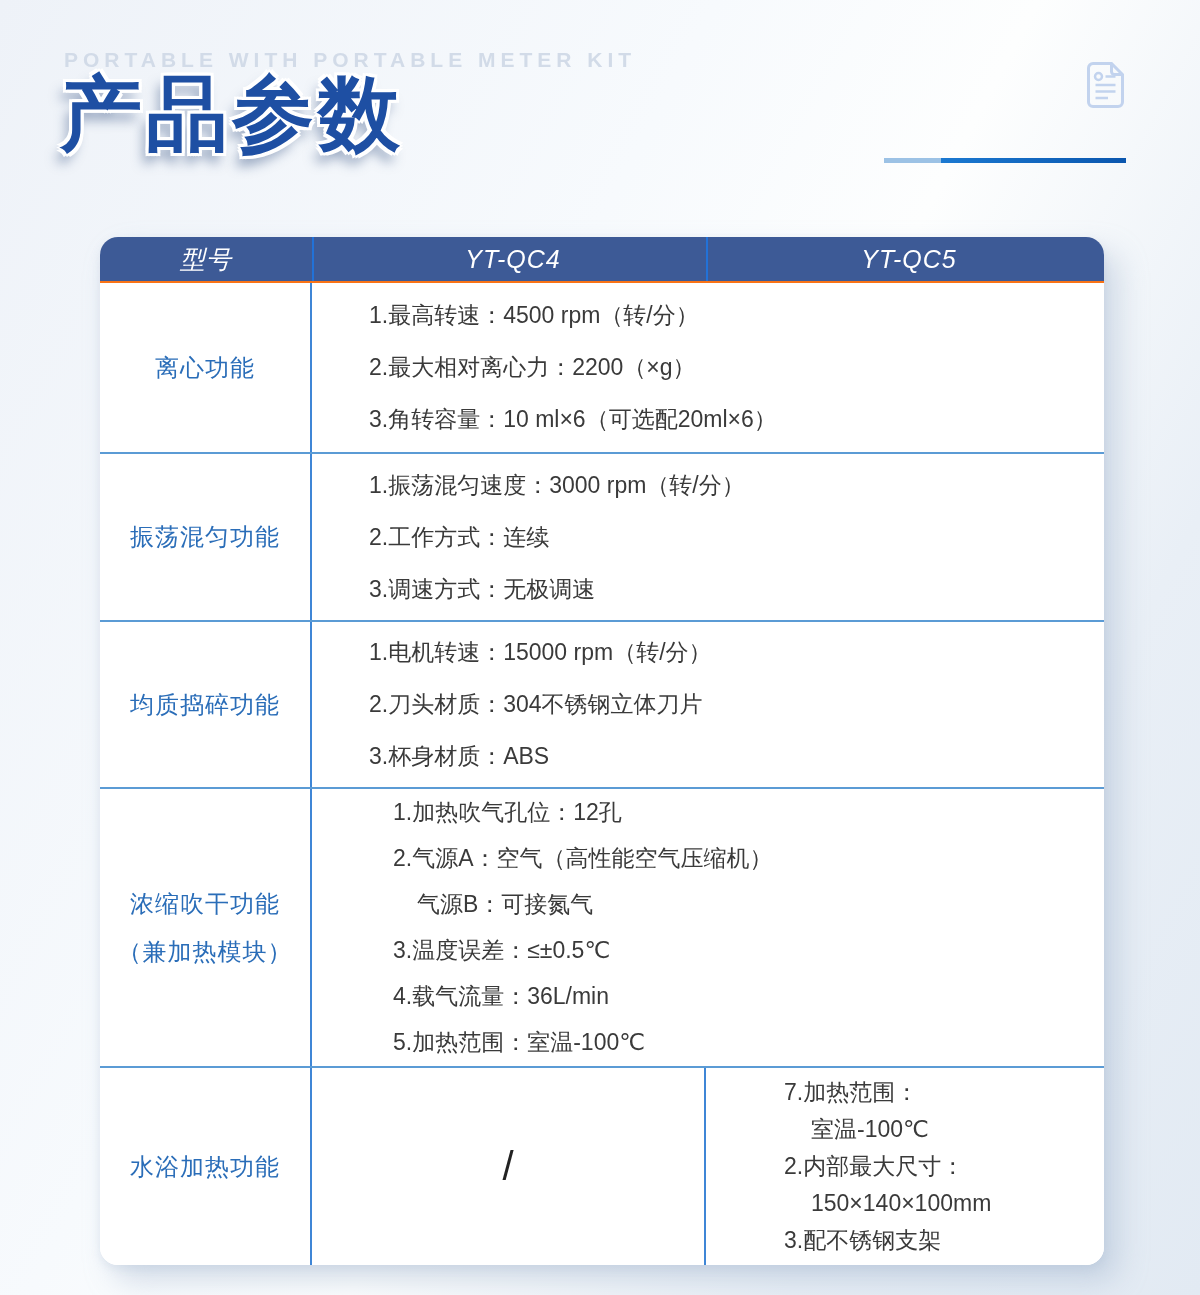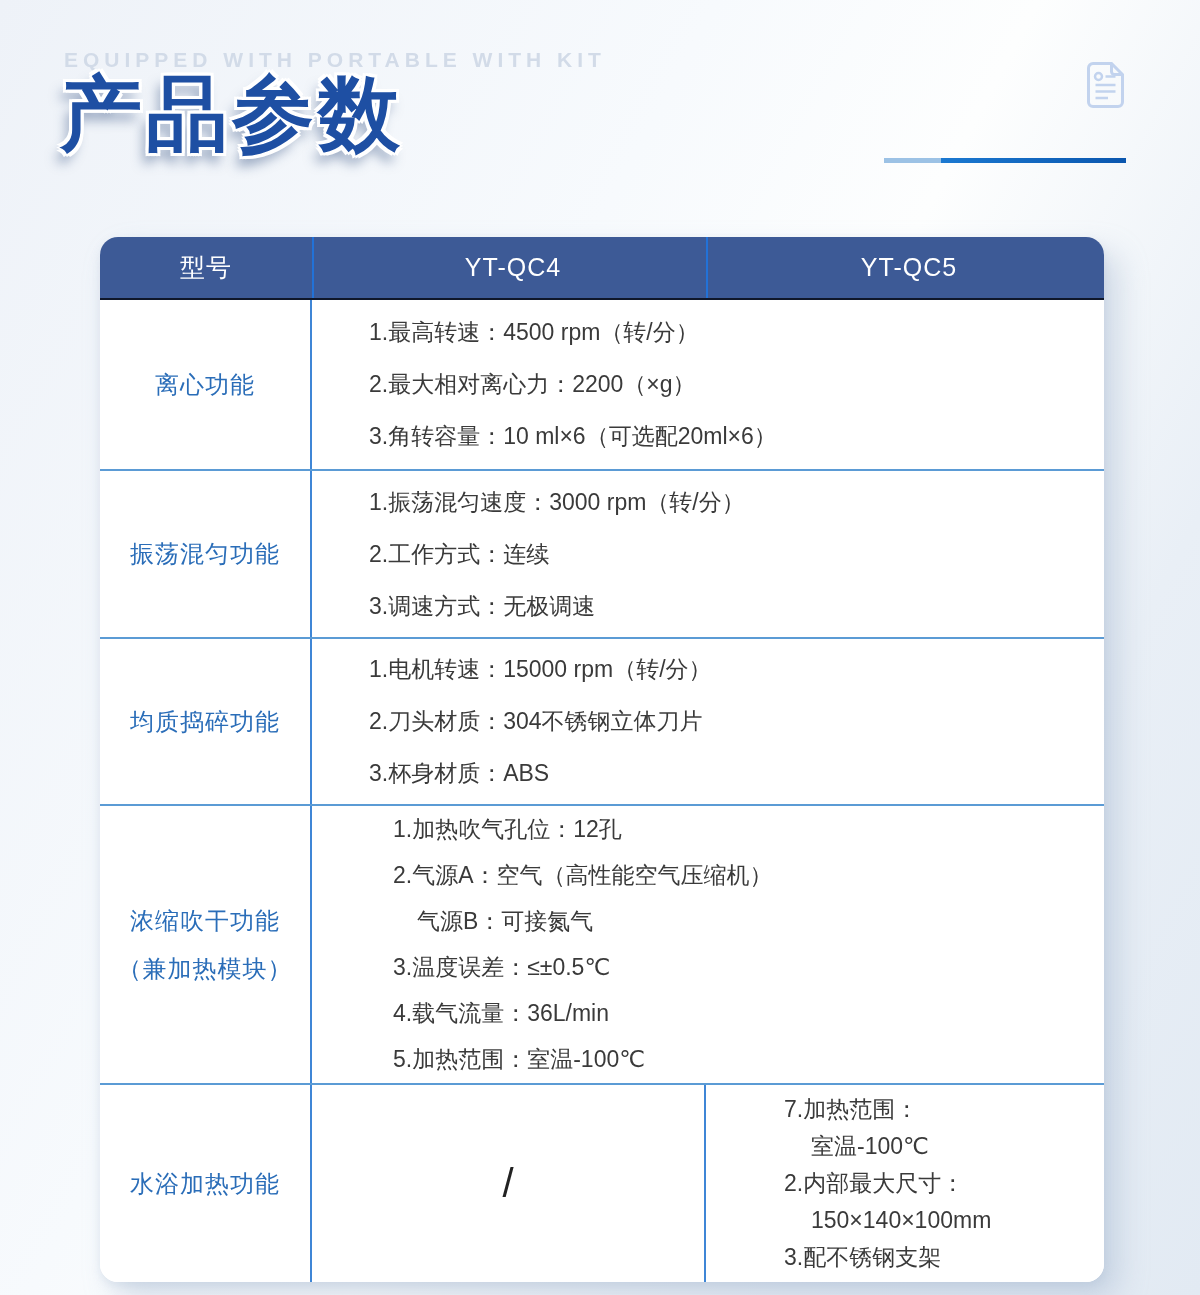--- a/index.html
+++ b/index.html
@@ -40,21 +40,21 @@
   }
 
   
   .card {
     position: absolute; left: 100px; top: 237px; width: 1004px;
     border-radius: 18px; overflow: hidden; background: #ffffff;
     box-shadow: 14px 16px 30px rgba(148,168,196,0.38), 0 4px 10px rgba(160,180,205,0.2);
   }
   .tr { display: grid; grid-template-columns: 212px 394px 398px; width: 100%; }
 
-  .thead { height: 63px; background: #3d5a96; border-bottom: 2px solid #0f172a; }
+  .thead { height: 46px; background: #3d5a96; border-bottom: 2px solid #f97316; font-style: italic; }
   .th {
     display: flex; align-items: center; justify-content: center;
     color: #ffffff; font-size: 25px; font-weight: 500; letter-spacing: 1px;
   }
   .thead .th + .th { border-left: 2px solid #2272d8; padding-left: 6px; }
 
   .row { border-bottom: 2px solid #5b9bd5; background: #ffffff; }
   .row:last-child { border-bottom: none; }
   .r1 { height: 171px; } .r2 { height: 168px; } .r3 { height: 167px; }
   .r4 { height: 279px; } .r5 { height: 197px; }
@@ -83,21 +83,21 @@
   .split-cell-b {
     grid-column: 3; display: flex; flex-direction: column; justify-content: center;
     gap: 12px; padding-left: 78px;
     color: #3a3a3a; font-size: 23px; line-height: 25px;
   }
   .split-cell-b .line.indent { padding-left: 27px; }
 </style>
 </head>
 <body>
 
-<div class="eyebrow">EQUIPPED WITH PORTABLE WITH KIT</div>
+<div class="eyebrow">PORTABLE WITH PORTABLE METER KIT</div>
 <div class="page-title">产品参数</div>
 
 <div class="doc-icon">
   <svg width="37" height="46" viewBox="0 0 37 46" fill="none" xmlns="http://www.w3.org/2000/svg">
     <path d="M6 1.5 H24.5 L35.5 12.5 V40 a4.5 4.5 0 0 1 -4.5 4.5 H6 a4.5 4.5 0 0 1 -4.5 -4.5 V6 a4.5 4.5 0 0 1 4.5 -4.5 Z" stroke="#c2d3ee" stroke-width="3" fill="#ffffff" fill-opacity="0.0"></path>
     <path d="M24.5 1.5 V9.5 a3 3 0 0 0 3 3 H35.5" stroke="#c2d3ee" stroke-width="3" fill="none"></path>
     <circle cx="11.5" cy="14.5" r="3.5" stroke="#c2d3ee" stroke-width="2.5" fill="none"></circle>
     <line x1="18.5" y1="14.5" x2="28.5" y2="14.5" stroke="#c2d3ee" stroke-width="2.5"></line>
     <line x1="8.5" y1="23" x2="28.5" y2="23" stroke="#c2d3ee" stroke-width="2.5"></line>
     <line x1="8.5" y1="29.5" x2="28.5" y2="29.5" stroke="#c2d3ee" stroke-width="2.5"></line>

